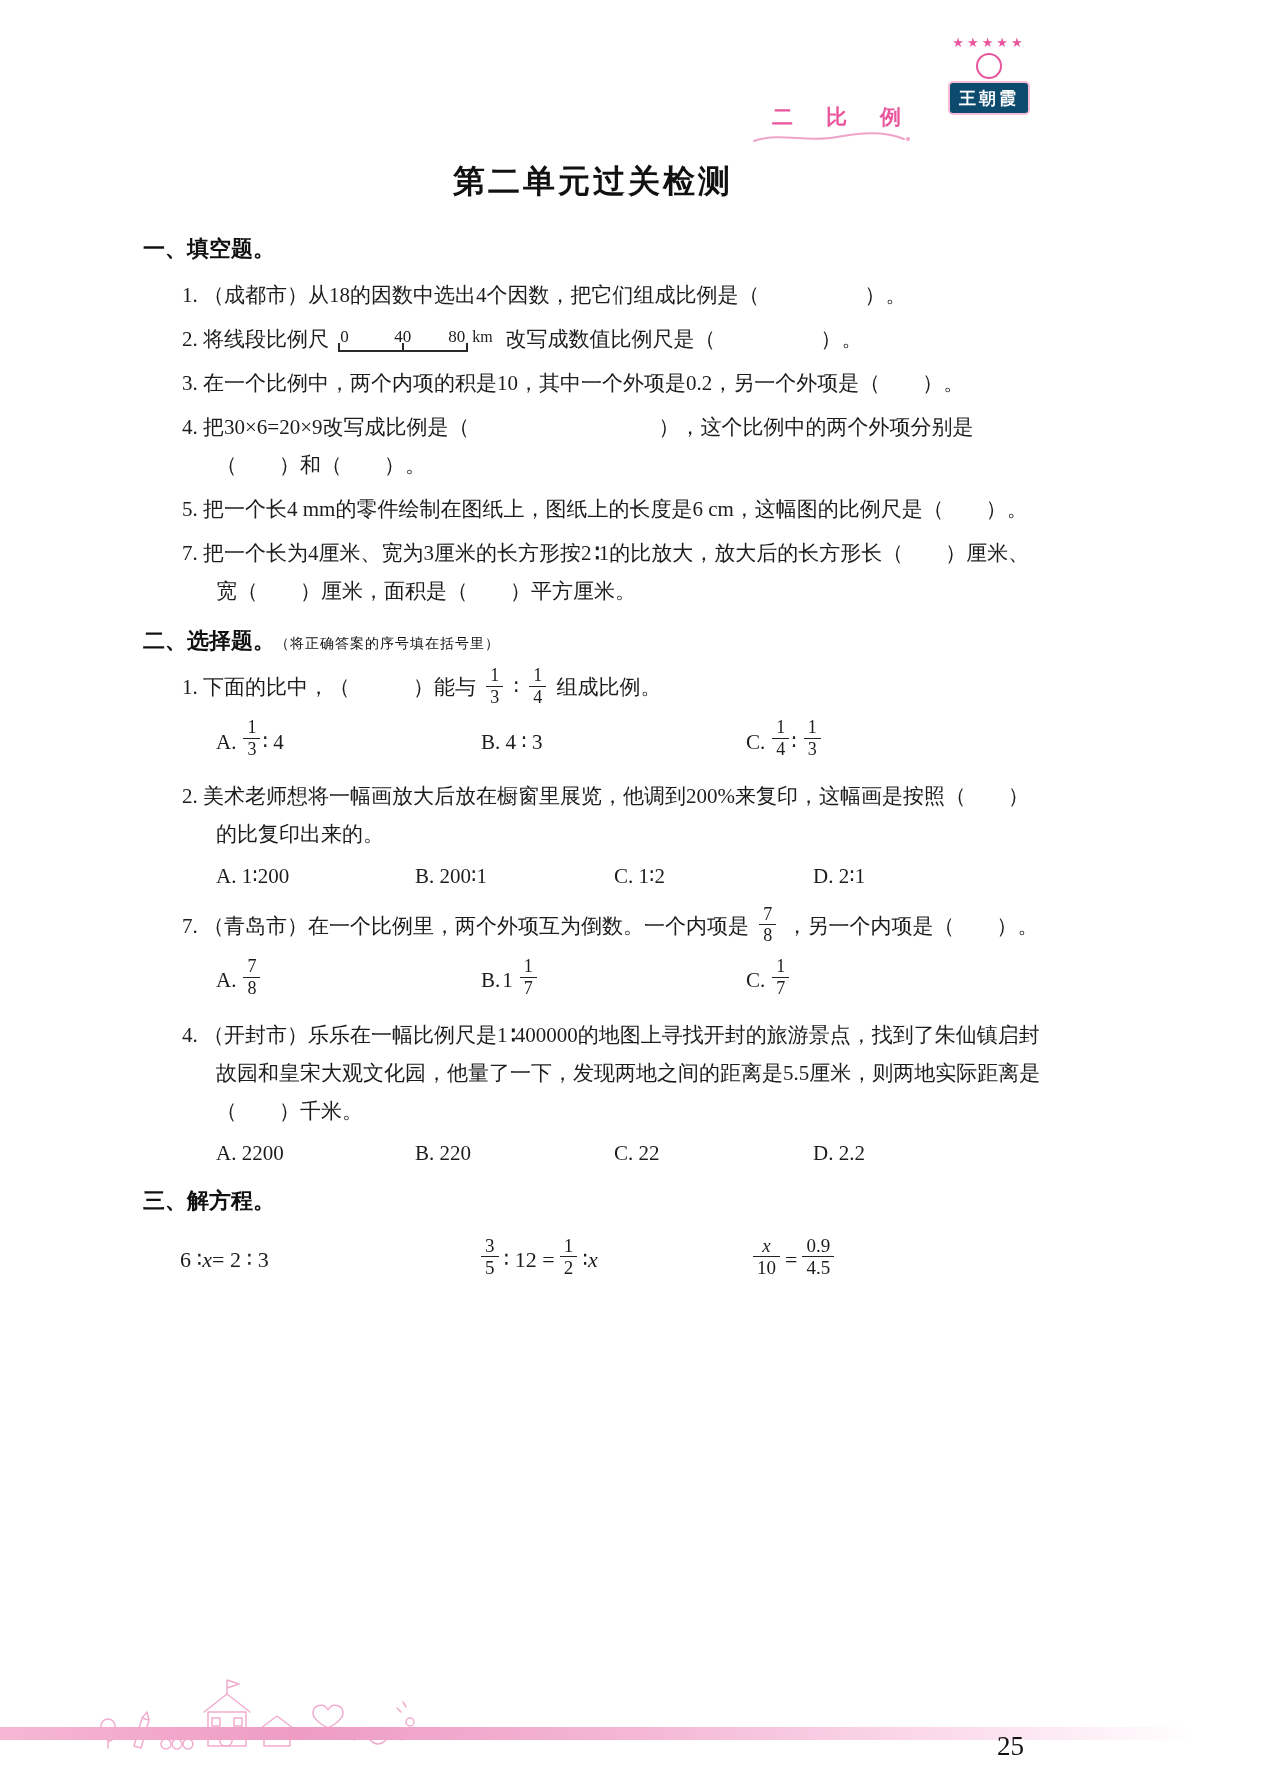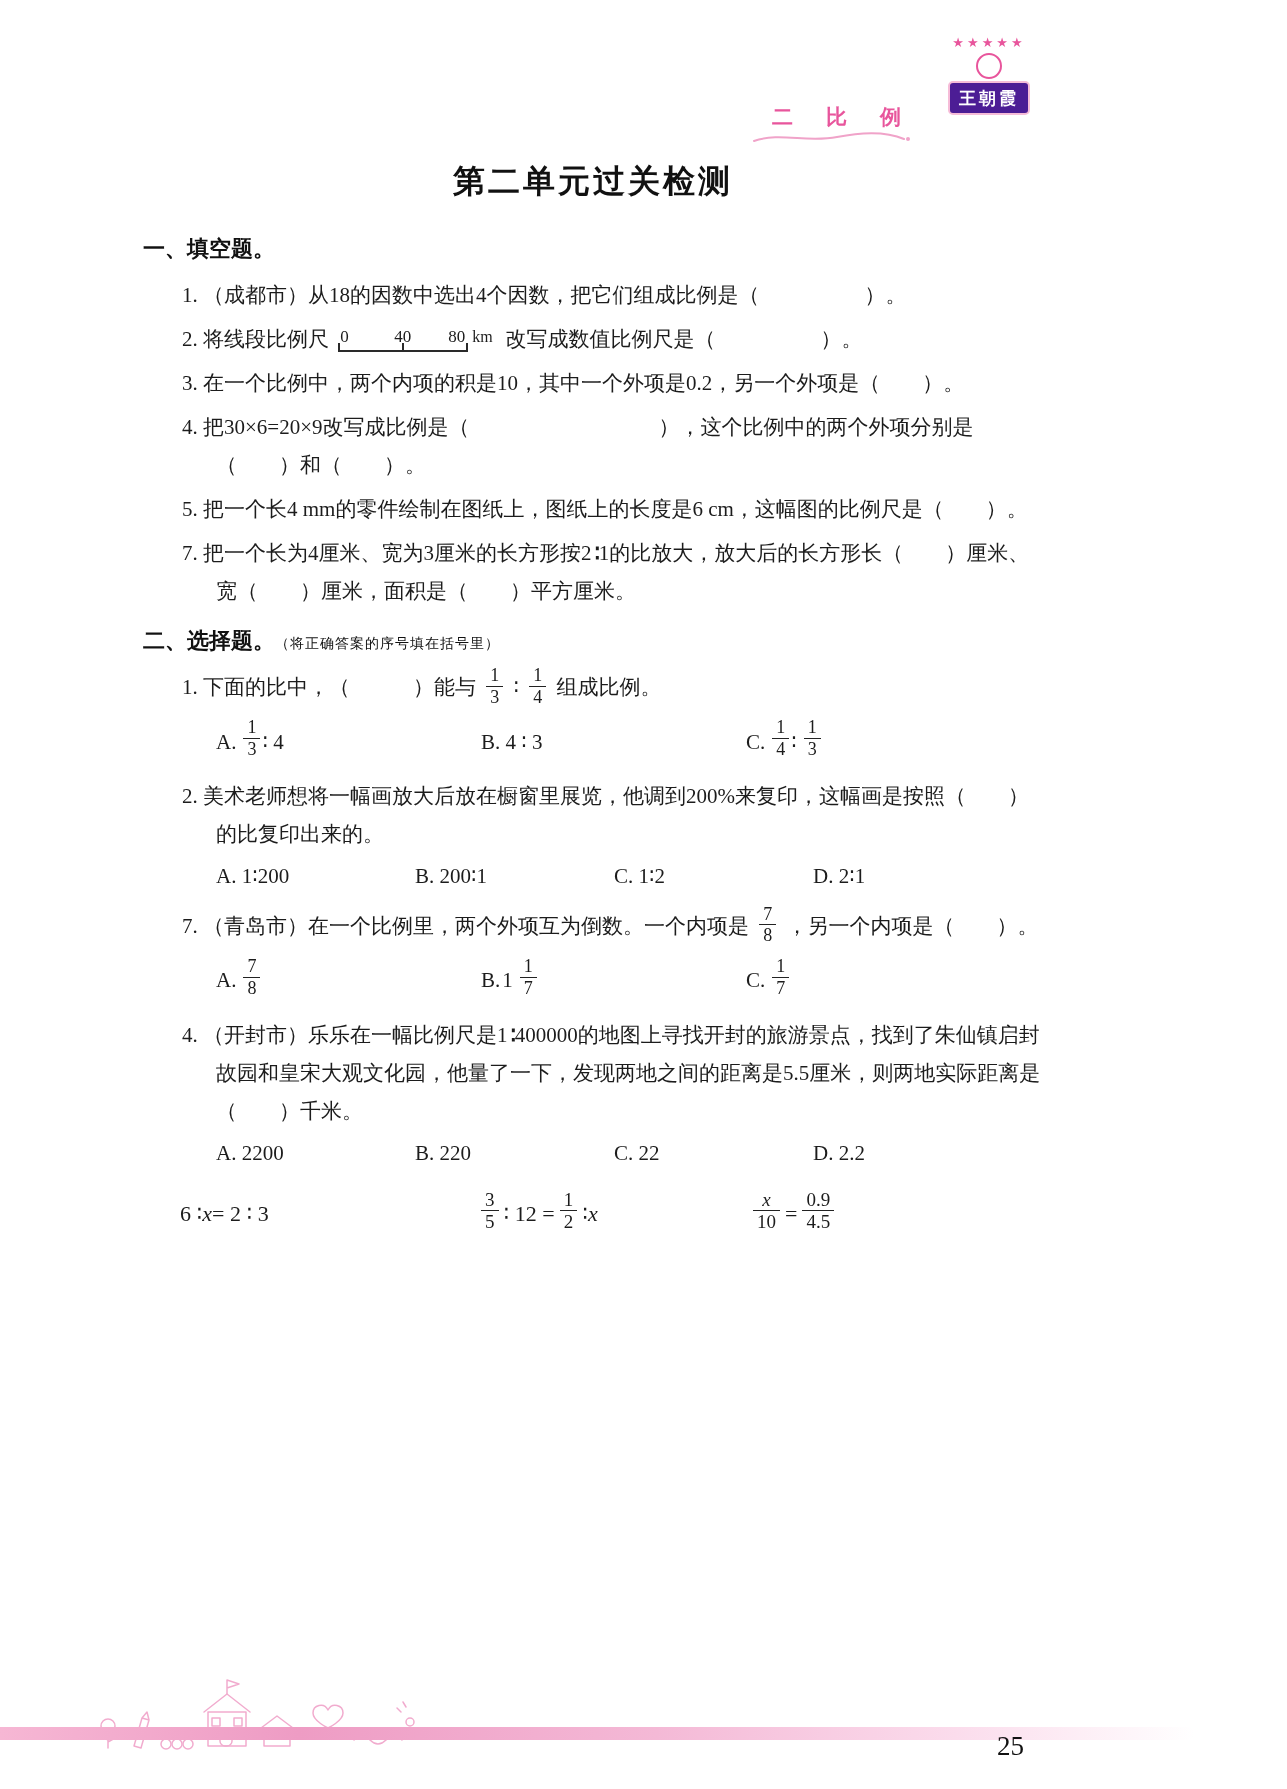--- a/index.html
+++ b/index.html
@@ -14,21 +14,21 @@
   .hdr-unit{
     position:absolute;top:103px;left:772px;width:130px;text-align:center;
     color:#e8559c;font-family:Liberation Mono, monospace;
     font-weight:bold;font-size:21px;letter-spacing:6px;white-space:nowrap;
   }
   .hdr-wave{position:absolute;top:129px;left:752px}
   .logo{position:absolute;top:36px;left:928px;width:122px;text-align:center}
   .logo-stars{color:#e8559c;font-size:13px;letter-spacing:3px;line-height:14px}
   .logo-fig{width:22px;height:22px;border:2px solid #e8559c;border-radius:50%;margin:3px auto 2px}
   .logo-badge{
-    margin:2px auto 0;width:78px;background:#4c1d95;color:#fff;
+    margin:2px auto 0;width:78px;background:#0c4a6e;color:#fff;
     font-family:"Liberation Sans","DejaVu Sans",sans-serif;font-weight:bold;
     font-size:17px;letter-spacing:3px;padding:4px 0 3px;border-radius:5px;
     border:2px solid #f6bcd8;
   }
 
   
   .content{position:absolute;left:143px;top:160px;width:900px}
   .title{
     font-family:"Liberation Sans","DejaVu Sans",sans-serif;font-weight:bold;
     font-size:32px;letter-spacing:3px;text-align:center;margin:0 0 30px;color:#111;
@@ -202,20 +202,21 @@
     </div>
 
     <div class="item">4. （开封市）乐乐在一幅比例尺是1∶400000的地图上寻找开封的旅游景点，找到了朱仙镇启封故园和皇宋大观文化园，他量了一下，发现两地之间的距离是5.5厘米，则两地实际距离是（　　）千米。</div>
     <div class="choices choices-4">
       <span class="choice">A. 2200</span>
       <span class="choice">B. 220</span>
       <span class="choice">C. 22</span>
       <span class="choice">D. 2.2</span>
     </div>
 
+    <div class="sec-heading">三、解方程。</div>
 
     <div class="equations">
       <span class="eq eq-1">
         <span>6 ∶ </span>
           <span class="var">x</span>
           <span> = 2 ∶ 3</span>
       </span>
       <span class="eq eq-2">
         <span class="frac">
             <span class="fn">3</span>

